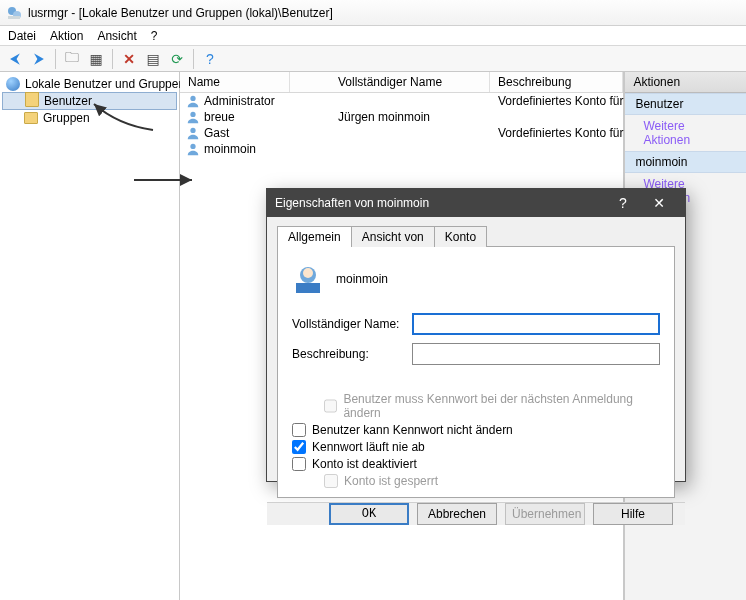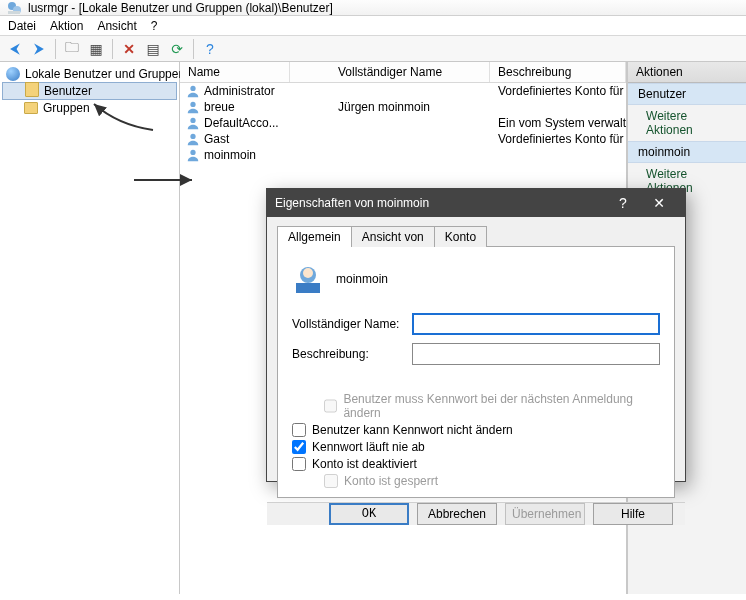--- a/index.html
+++ b/index.html
@@ -9,21 +9,21 @@
     font-size: 12px;
     color: #000;
     background: #fff;
     width: 746px;
     height: 600px;
     overflow: hidden;
     position: relative;
   }
   
   .titlebar {
-    height: 16px;
+    height: 26px;
     display: flex;
     align-items: center;
     padding: 2px 6px;
     background: linear-gradient(#fdfdfd, #f2f2f2);
     border-bottom: 1px solid #d0d0d0;
     font-size: 12px;
   }
   .titlebar .app-icon {
     width: 16px; height: 16px;
     margin-right: 6px;
@@ -155,21 +155,21 @@
   }
   .actions-section-title {
     background: #d6e6f5;
     border-top: 1px solid #c8d8ea;
     border-bottom: 1px solid #c8d8ea;
     padding: 3px 10px;
     font-weight: normal;
   }
   .actions-item {
     padding: 4px 18px;
-    color: #14532d;
+    color: #8b5cf6;
   }
   
   .arrow { position: absolute; pointer-events: none; }
   .arrow svg { display: block; }
   
   .dialog {
     position: absolute;
     left: 266px;
     top: 188px;
     width: 420px;
@@ -379,31 +379,20 @@
       <div class="list-row">
         <span class="user-icon">
             <svg viewBox="0 0 16 16">
               <circle cx="8" cy="5" r="3" fill="#6fa8dc"></circle>
               <path d="M2 15c0-3 3-5 6-5s6 2 6 5" fill="#6fa8dc"></path>
             </svg>
           </span>
         <span class="col-name" style="width:94px">breue</span>
         <span class="col-full">Jürgen moinmoin</span>
         <span class="col-desc"></span>
-      </div>
-      <div class="list-row">
-        <span class="user-icon">
-            <svg viewBox="0 0 16 16">
-              <circle cx="8" cy="5" r="3" fill="#6fa8dc"></circle>
-              <path d="M2 15c0-3 3-5 6-5s6 2 6 5" fill="#6fa8dc"></path>
-            </svg>
-          </span>
-        <span class="col-name" style="width:94px">DefaultAcco...</span>
-        <span class="col-full"></span>
-        <span class="col-desc">Ein vom System verwalt</span>
       </div>
       <div class="list-row">
         <span class="user-icon">
             <svg viewBox="0 0 16 16">
               <circle cx="8" cy="5" r="3" fill="#6fa8dc"></circle>
               <path d="M2 15c0-3 3-5 6-5s6 2 6 5" fill="#6fa8dc"></path>
             </svg>
           </span>
         <span class="col-name" style="width:94px">Gast</span>
         <span class="col-full"></span>

